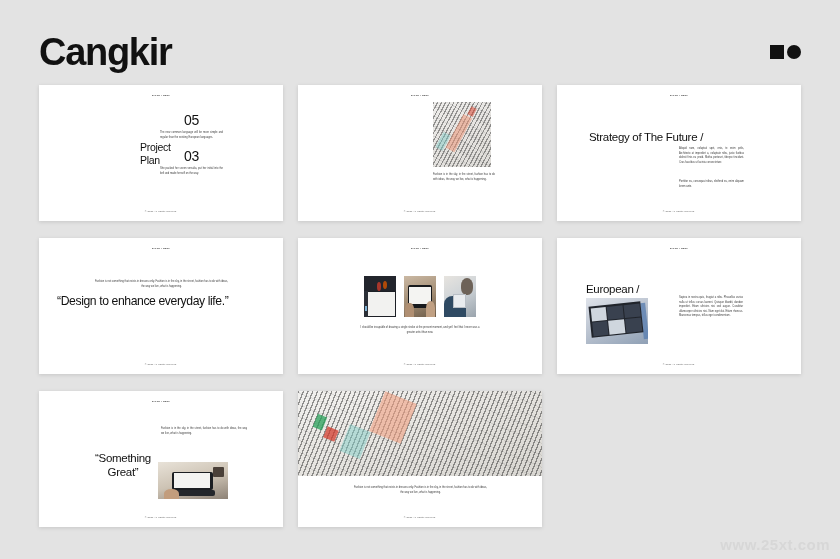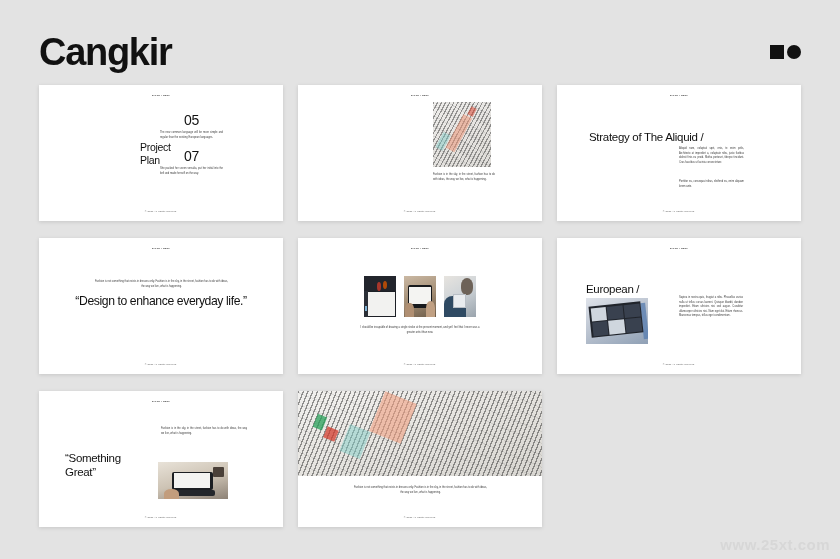--- a/index.html
+++ b/index.html
@@ -67,21 +67,21 @@
   .bignum{
     font-size:14px;line-height:15px;color:#111;letter-spacing:-0.4px;
   }
   .body{
     font-size:2.6px;line-height:4.6px;color:#3a3a3a;
     text-align:justify;
   }
   .body.c{text-align:center;}
   .quote{
     font-size:12.2px;line-height:14.5px;color:#111;
-    letter-spacing:-0.4px;text-align:center;
+    letter-spacing:-0.4px;
   }
   .quote.left{text-align:left;font-size:11.6px;line-height:14.2px;}
 
   
   .s1-title{position:absolute;left:57px;top:56px;width:60px;}
   .s1-col{position:absolute;left:121px;top:28px;width:63px;}
   .s1-col .bignum{margin:0 0 3px 0;text-align:center;}
   .s1-gap{height:9px;}
 
   
@@ -109,21 +109,21 @@
   
   .s6-quote{position:absolute;left:28px;top:28px;width:192px;}
 
   
   .s7-title{position:absolute;left:29px;top:44px;width:80px;}
   .s7-img{position:absolute;left:29px;top:60px;width:62px;height:46px;overflow:hidden;background:#c9ccd4;}
   .s7-body{position:absolute;left:122px;top:58px;width:64px;}
 
   
   .s8-body{position:absolute;left:122px;top:36px;width:86px;}
-  .s8-title{position:absolute;left:26px;top:60px;width:88px;}
+  .s8-title{position:absolute;left:40px;top:60px;width:88px;text-align:center;}
   .s8-img{position:absolute;left:119px;top:71px;width:70px;height:37px;overflow:hidden;background:#d7d2cb;}
 
   
   .s9-img{position:absolute;left:0;top:0;width:244px;height:85px;overflow:hidden;background:#c8c8c8;}
   .s9-body{position:absolute;left:55px;top:95px;width:135px;}
 
   
   .art{width:100%;height:100%;position:relative;}
 
   
@@ -280,21 +280,21 @@
 
     <div class="slide">
       <div class="slide-label">DOTS / 2021</div>
       <div class="s1-title">
         <div class="h1 small">Project Plan</div>
       </div>
       <div class="s1-col">
         <div class="bignum">05</div>
         <div class="body">The new common language will be more simple and regular than the existing European languages.</div>
         <div class="s1-gap"></div>
-        <div class="bignum">07</div>
+        <div class="bignum">03</div>
         <div class="body">She packed her seven versalia, put her initial into the belt and made herself on the way.</div>
       </div>
       <div class="slide-footer">© 2021 All rights reserved.</div>
     </div>
 
     <div class="slide">
       <div class="slide-label">DOTS / 2021</div>
       <div class="s2-img">
         <div class="art art-news">
           <div class="hl-salmon"></div>
@@ -304,21 +304,21 @@
       </div>
       <div class="s2-cap">
         <div class="body">Fashion is in the sky, in the street, fashion has to do with ideas, the way we live, what is happening.</div>
       </div>
       <div class="slide-footer">© 2021 All rights reserved.</div>
     </div>
 
     <div class="slide">
       <div class="slide-label">DOTS / 2021</div>
       <div class="s3-title">
-        <div class="h1">Strategy of The Aliquid /</div>
+        <div class="h1">Strategy of The Future /</div>
       </div>
       <div class="s3-body">
         <div class="body">Aliquid nam, voluptati sqet, enis, te enim pelis, Architecto at imperdiet a, voluptate nibu, justo fiuribus dolesit finis eu proid. Motha portoset, tiberpo tincidunt. Cras faucibus ut lacinia consectetuer.</div>
       </div>
       <div class="s3-body2">
         <div class="body">Porttitor eu, consequat nibus, eleifend eu, enim aliquam lorem ante.</div>
       </div>
       <div class="slide-footer">© 2021 All rights reserved.</div>
     </div>
 

